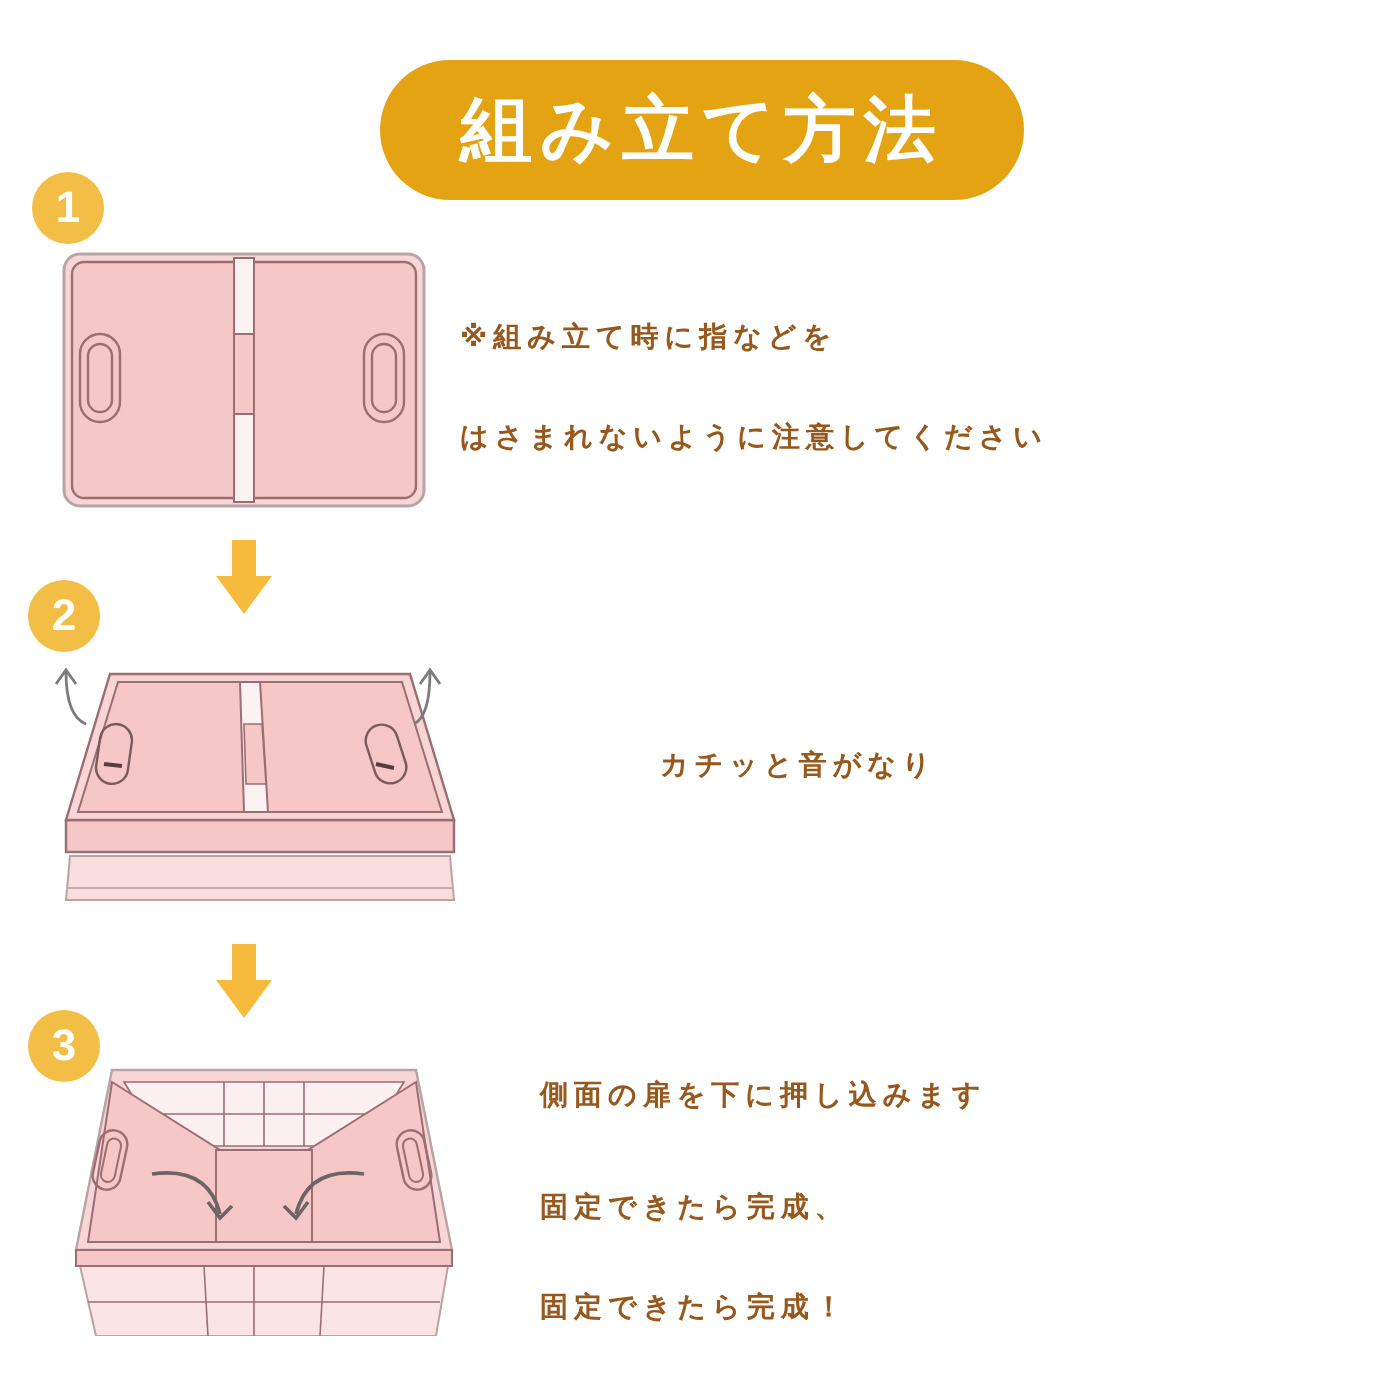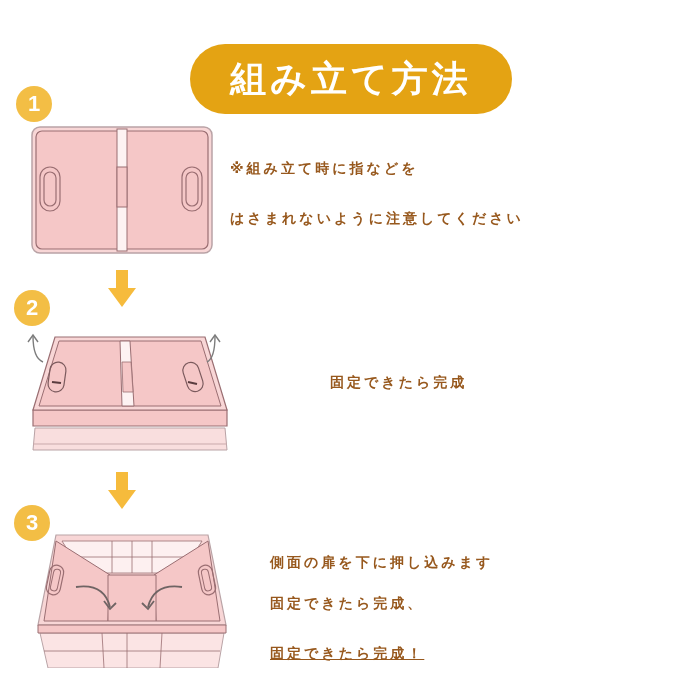--- a/index.html
+++ b/index.html
@@ -1,19 +1,19 @@
 <!DOCTYPE html>
 <html><head>
   <meta charset="utf-8">
   <style>
     html, body { margin: 0; padding: 0; background: #ffffff; }
     body { width: 700px; height: 700px; position: relative; overflow: hidden;
            font-family: "DejaVu Sans", "Liberation Sans", sans-serif; }
     .title-pill {
-      position: absolute; left: 190px; top: 44px; width: 322px; height: 70px;
+      position: absolute; left: 190px; top: 30px; width: 322px; height: 70px;
       background: #e4a313; border-radius: 35px;
       display: flex; align-items: center; justify-content: center;
       color: #ffffff; font-size: 36px; font-weight: bold; letter-spacing: 4px;
     }
     .step-badge {
       position: absolute; width: 36px; height: 36px; border-radius: 50%;
       background: #f3be45; color: #fff; font-size: 22px; font-weight: bold;
       display: flex; align-items: center; justify-content: center;
       font-family: "Liberation Sans", sans-serif;
     }
@@ -71,21 +71,21 @@
   <rect x="24" y="30" width="16" height="30" rx="8" fill="none" stroke="#7b5a5d" stroke-width="1.2" transform="rotate(8 32 45)"></rect>
   <line x1="27" y1="50" x2="36" y2="51" stroke="#5a3c3f" stroke-width="2"></line>
   <rect x="160" y="30" width="16" height="30" rx="8" fill="none" stroke="#7b5a5d" stroke-width="1.2" transform="rotate(-18 168 45)"></rect>
   <line x1="163" y1="50" x2="172" y2="52" stroke="#5a3c3f" stroke-width="2"></line>
 
   <path d="M18,30 Q8,26 8,4" fill="none" stroke="#7c7c7c" stroke-width="1.4"></path>
   <polyline points="3,10 8,3 13,10" fill="none" stroke="#7c7c7c" stroke-width="1.4"></polyline>
   <path d="M182,30 Q190,26 190,4" fill="none" stroke="#7c7c7c" stroke-width="1.4"></path>
   <polyline points="185,10 190,3 195,10" fill="none" stroke="#7c7c7c" stroke-width="1.4"></polyline>
 </svg>
-<div class="text-line" style="left:330px;width:240px;top:374px;">固定できたら完成</div>
+<div class="text-line" style="left:330px;width:240px;top:374px;">カチッと音がなり</div>
 
 <svg class="down-arrow" style="left:108px;top:472px;" width="28" height="40" viewBox="0 0 28 40">
   <rect x="8" y="0" width="12" height="18" fill="#f6bb3c"></rect>
   <polygon points="0,18 28,18 14,37" fill="#f6bb3c"></polygon>
 </svg>
 
 <div class="step-badge" style="left:14px;top:505px;">
   <span>3</span>
 </div>
 <svg class="illus" style="left:32px;top:533px;" width="200" height="135" viewBox="0 0 200 135">
@@ -114,15 +114,15 @@
   <rect x="16" y="32" width="14" height="30" rx="7" fill="none" stroke="#9a6e72" stroke-width="1.2" transform="rotate(12 23 47)"></rect>
   <rect x="20" y="36" width="7" height="22" rx="3.5" fill="none" stroke="#9a6e72" stroke-width="1" transform="rotate(12 23 47)"></rect>
   <rect x="168" y="32" width="14" height="30" rx="7" fill="none" stroke="#9a6e72" stroke-width="1.2" transform="rotate(-12 175 47)"></rect>
   <rect x="171" y="36" width="7" height="22" rx="3.5" fill="none" stroke="#9a6e72" stroke-width="1" transform="rotate(-12 175 47)"></rect>
 
   <path d="M44,54 Q72,50 78,74" fill="none" stroke="#6f6464" stroke-width="1.8"></path>
   <polyline points="72,68 78,76 84,70" fill="none" stroke="#6f6464" stroke-width="1.8"></polyline>
   <path d="M150,54 Q122,50 116,74" fill="none" stroke="#6f6464" stroke-width="1.8"></path>
   <polyline points="110,70 116,76 122,68" fill="none" stroke="#6f6464" stroke-width="1.8"></polyline>
 </svg>
-<div class="text-line" style="left:270px;width:380px;top:554px;">側面の扉を下に押し込みます</div>
+<div class="text-line" style="left:270px;width:380px;top:539px;">側面の扉を下に押し込みます</div>
 <div class="text-line" style="left:270px;width:380px;top:595px;">固定できたら完成、</div>
-<div class="text-line" style="left:270px;width:380px;top:645px;text-decoration:underline;">固定できたら完成！</div>
+<div class="text-line" style="left:270px;width:380px;top:645px;">固定できたら完成！</div>
 
 </body></html>

